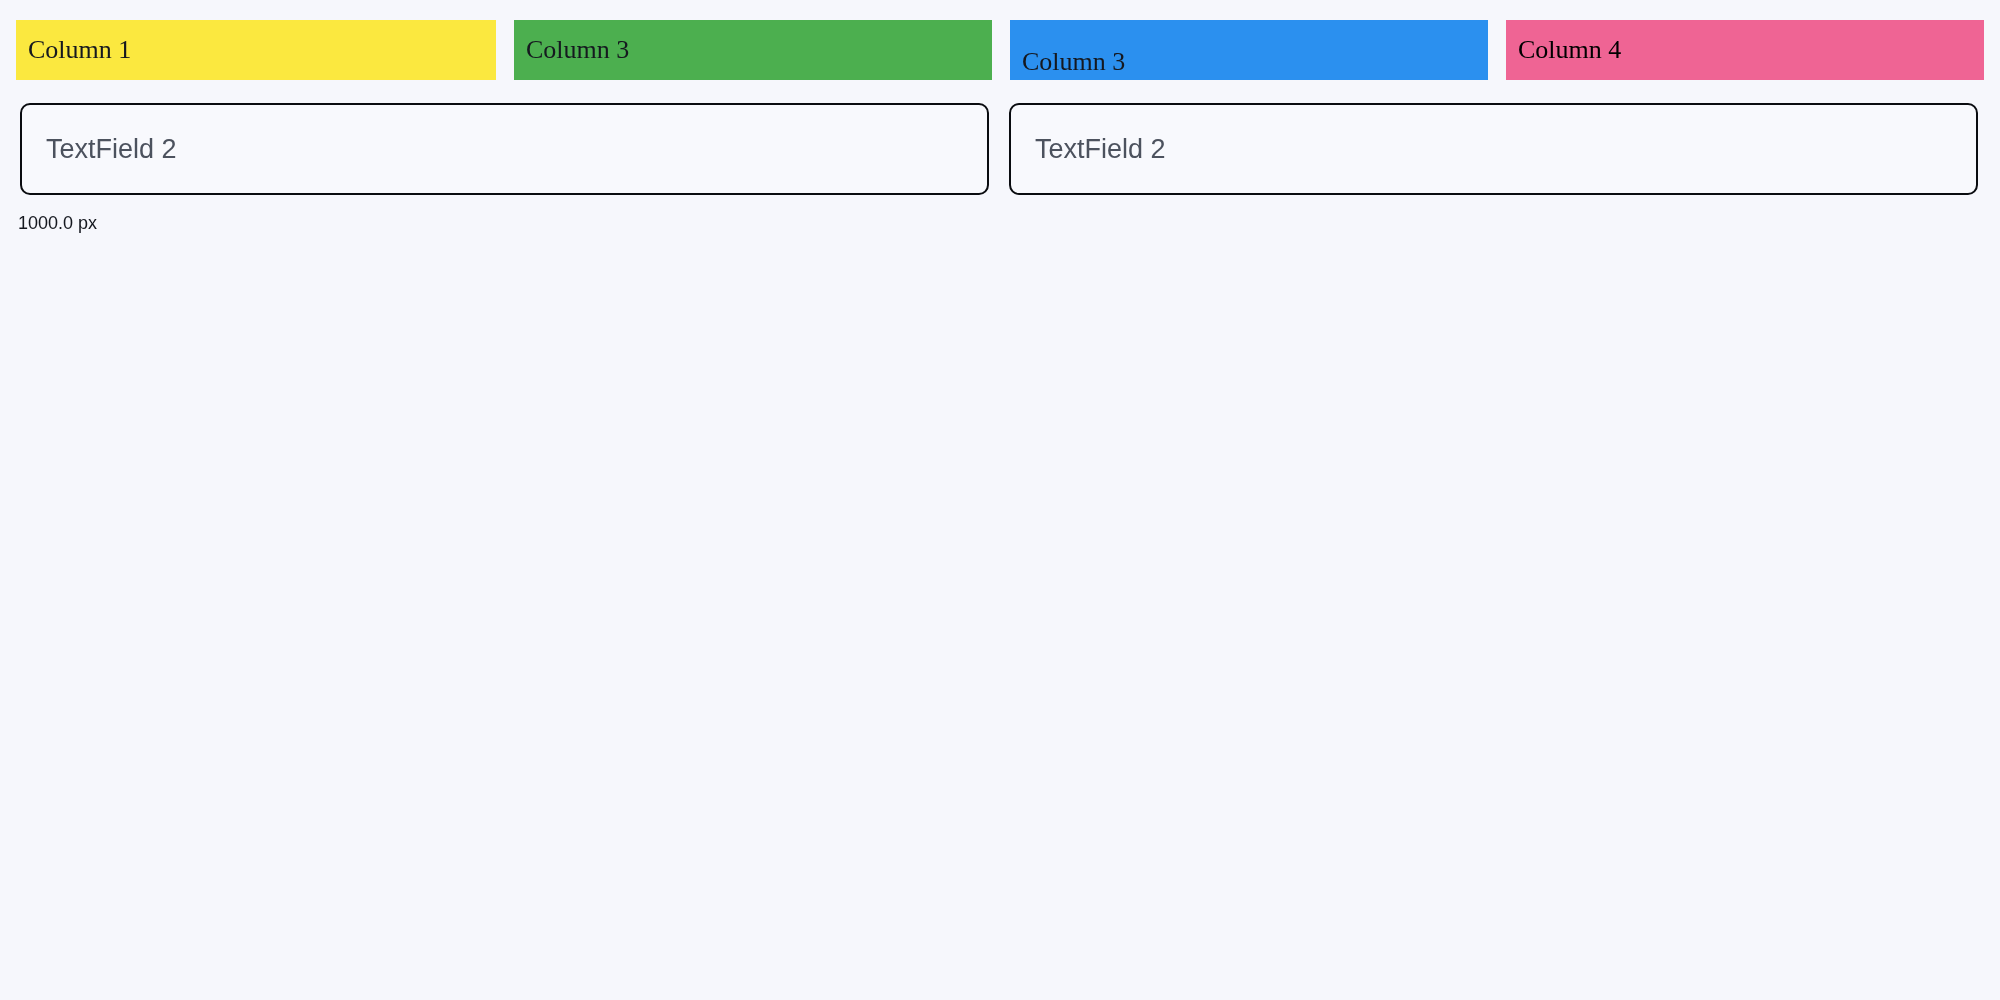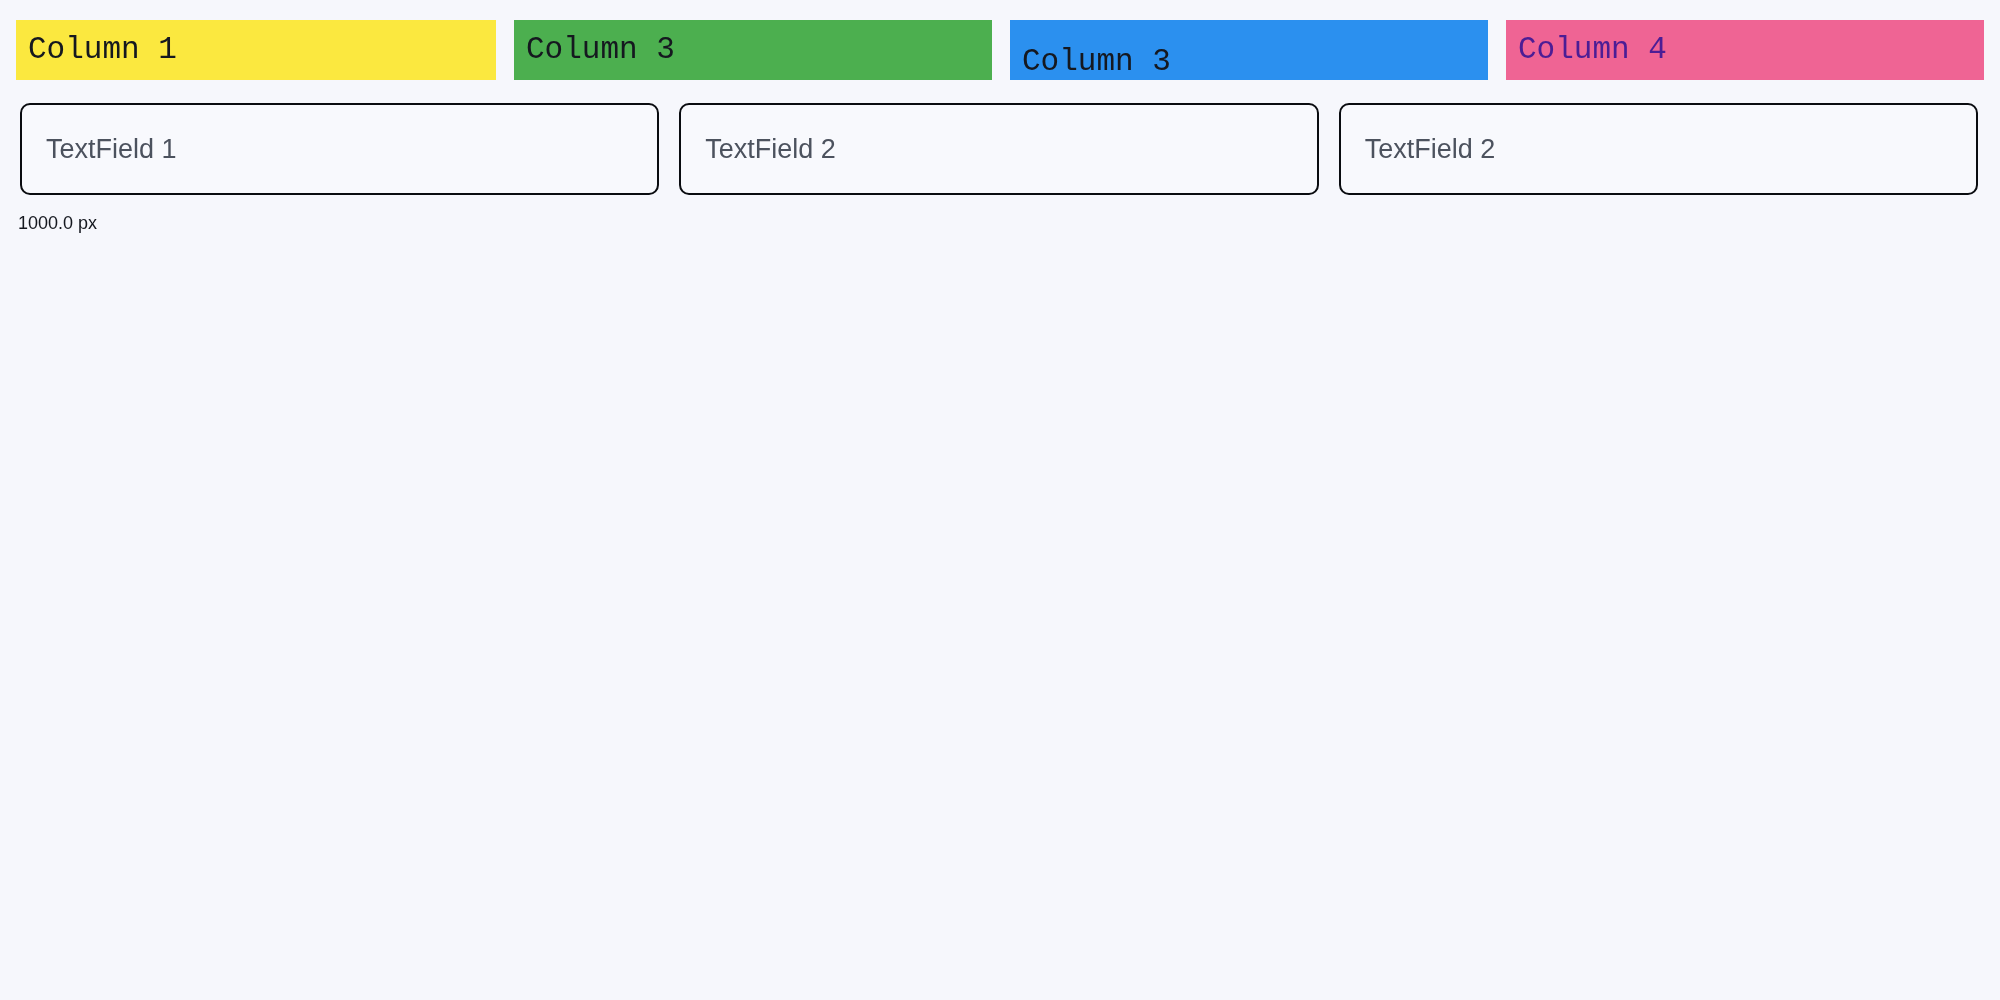--- a/index.html
+++ b/index.html
@@ -36,24 +36,24 @@
   .column-block {
     height: 60px;
     display: flex;
     align-items: center;
     box-sizing: border-box;
     padding-left: 12px;
     overflow: hidden;
   }
 
   .column-block .column-label {
-    font-size: 31px;
+    font-size: 26px;
     line-height: 30px;
     color: #15181f;
-    font-family: Liberation Mono, monospace;
+    font-family: Liberation Serif, serif;
     white-space: nowrap;
   }
 
   .col-1 { flex: 0 0 480px; }
   .col-2 { flex: 0 0 478px; }
   .col-3 { flex: 0 0 478px; }
   .col-4 { flex: 1 1 auto; }
 
   
   .textfields-row {
@@ -124,30 +124,27 @@
 
     <div class="column-block col-2" style="background-color: rgb(76, 175, 79);">
       <span class="column-label" style="color: rgb(21, 24, 31);">Column 3</span>
     </div>
 
     <div class="column-block col-3" style="background-color: rgb(43, 144, 239);">
       <span class="column-label" style="color: rgb(21, 24, 31); margin-top: 24px;">Column 3</span>
     </div>
 
     <div class="column-block col-4" style="background-color: rgb(239, 100, 148);">
-      <span class="column-label" style="color: #4c1d95;">Column 4</span>
+      <span class="column-label" style="color: #000000;">Column 4</span>
     </div>
 
   </div>
 
   <div class="textfields-row">
 
-    <div class="textfield" style="border-color: rgb(10, 12, 16);">
-      <span class="placeholder" style="color: rgb(76, 82, 94);">TextField 1</span>
-    </div>
 
     <div class="textfield" style="border-color: rgb(10, 12, 16);">
       <span class="placeholder" style="color: rgb(76, 82, 94);">TextField 2</span>
     </div>
 
     <div class="textfield" style="border-color: rgb(10, 12, 16);">
       <span class="placeholder" style="color: rgb(76, 82, 94);">TextField 2</span>
     </div>
 
   </div>

